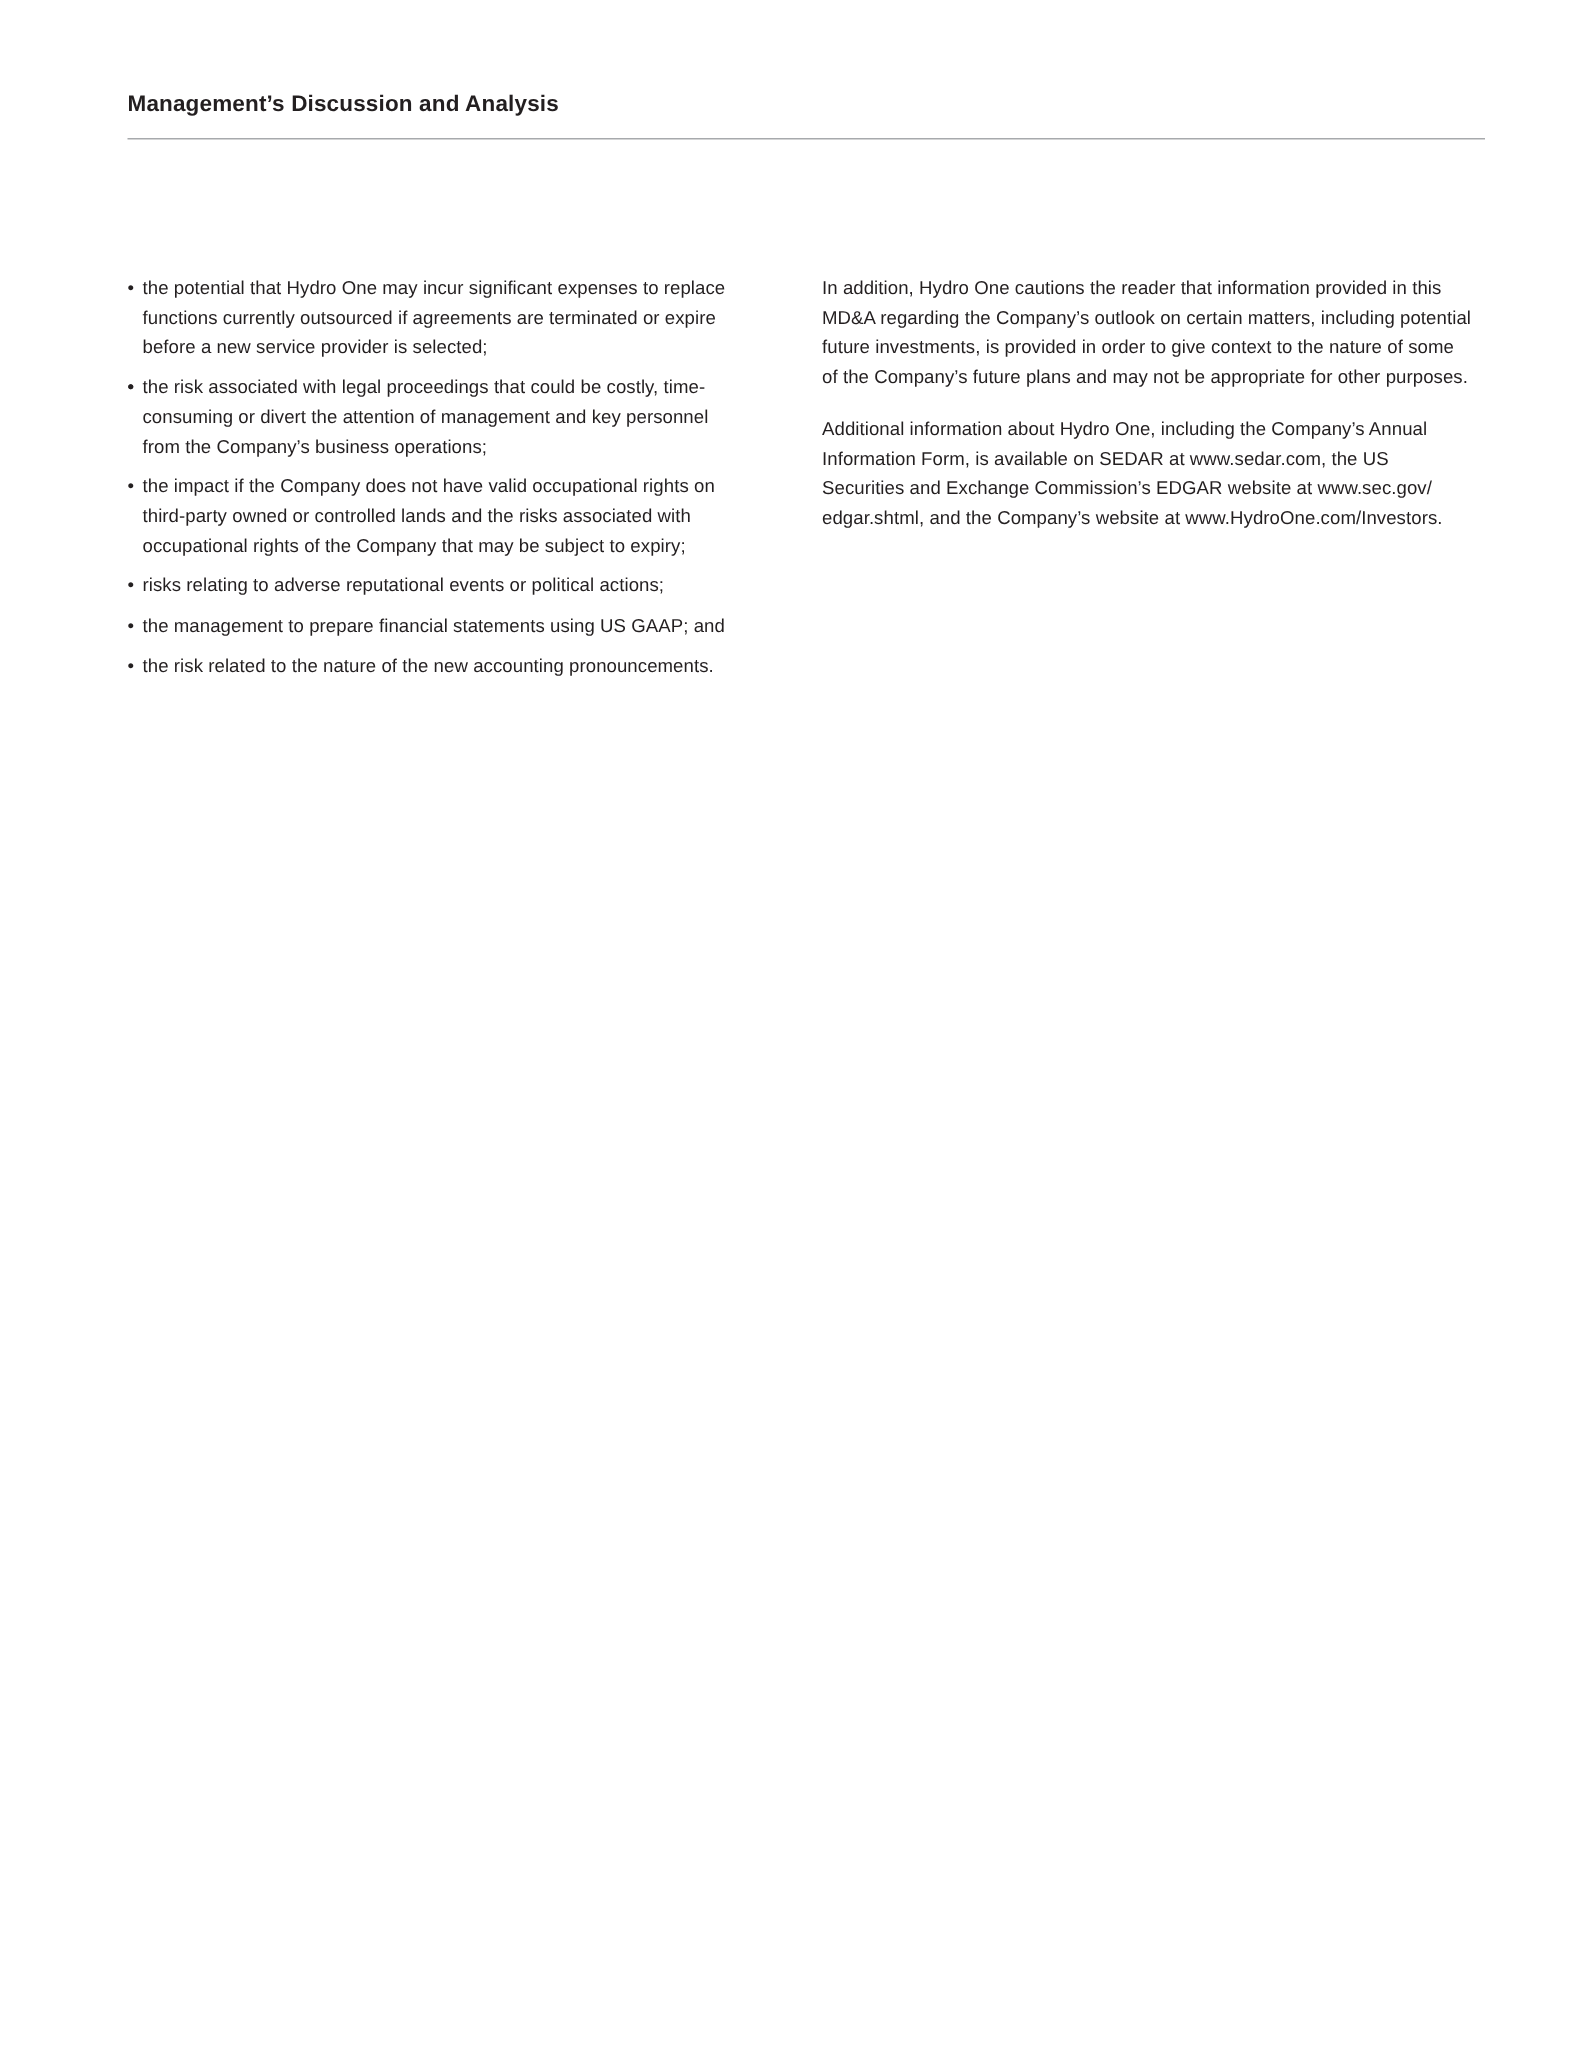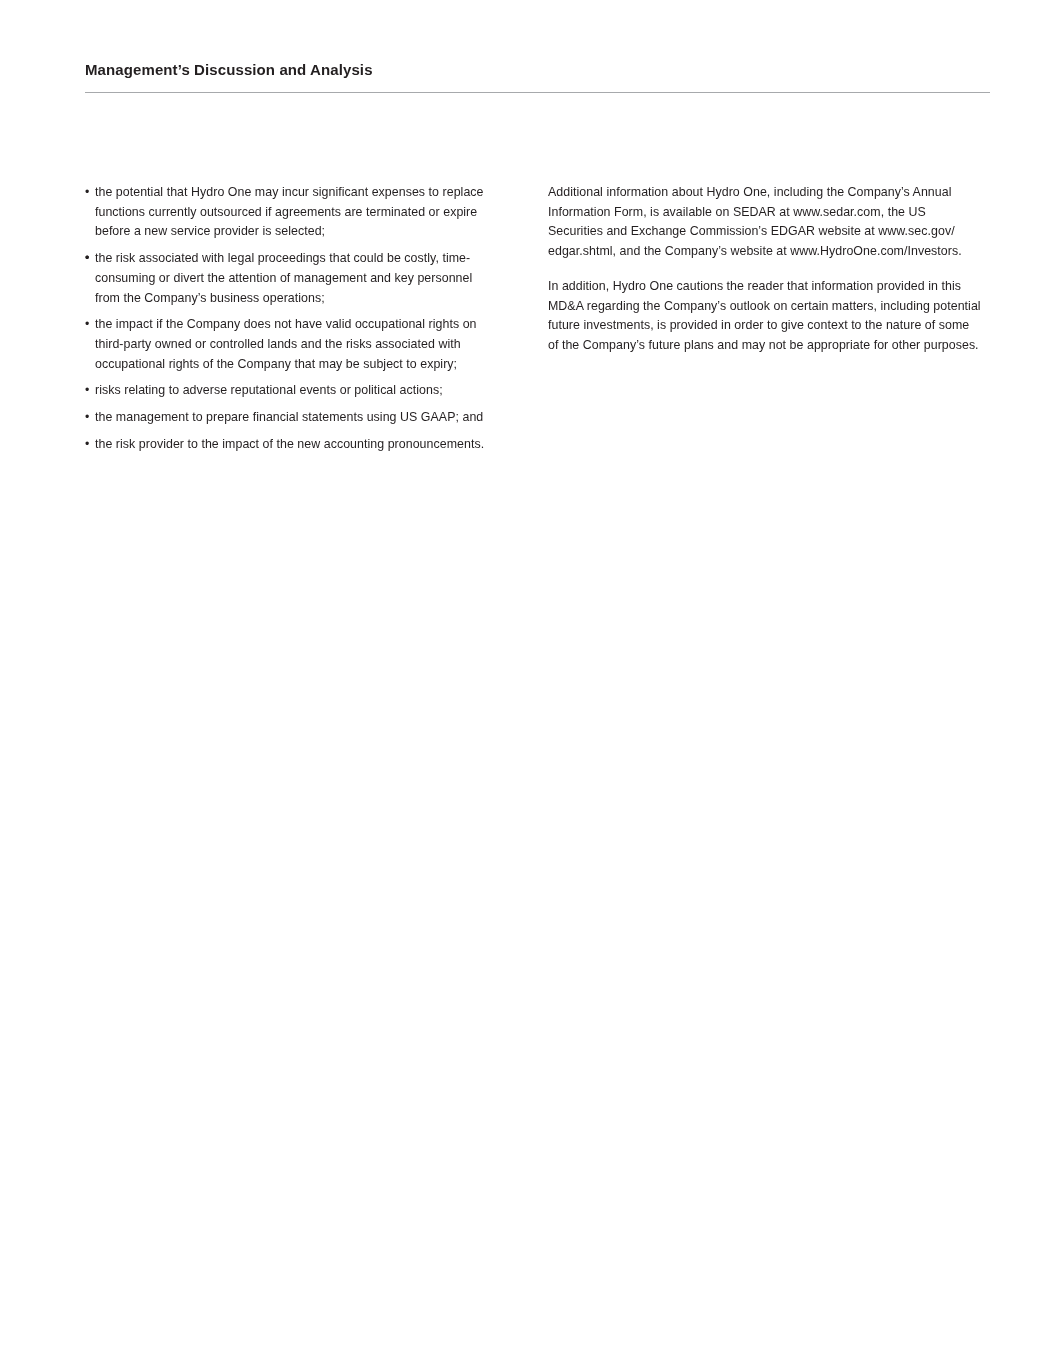--- a/index.html
+++ b/index.html
@@ -139,34 +139,34 @@
         <li class="bullet-item">
           <span class="bullet-marker">•</span>
           <span class="bullet-text">risks relating to adverse reputational events or political actions;</span>
         </li>
         <li class="bullet-item">
           <span class="bullet-marker">•</span>
           <span class="bullet-text">the management to prepare financial statements using US GAAP; and</span>
         </li>
         <li class="bullet-item">
           <span class="bullet-marker">•</span>
-          <span class="bullet-text">the risk provider to the impact of the new accounting pronouncements.</span>
+          <span class="bullet-text">the risk related to the nature of the new accounting pronouncements.</span>
         </li>
       </ul>
     </div>
 
     <div class="col-right body-text">
+      <p class="para">In addition, Hydro One cautions the reader that information provided in this
+MD&amp;A regarding the Company’s outlook on certain matters, including potential
+future investments, is provided in order to give context to the nature of some
+of the Company’s future plans and may not be appropriate for other purposes.</p>
       <p class="para">Additional information about Hydro One, including the Company’s Annual
 Information Form, is available on SEDAR at www.sedar.com, the US
 Securities and Exchange Commission’s EDGAR website at www.sec.gov/
 edgar.shtml, and the Company’s website at www.HydroOne.com/Investors.</p>
-      <p class="para">In addition, Hydro One cautions the reader that information provided in this
-MD&amp;A regarding the Company’s outlook on certain matters, including potential
-future investments, is provided in order to give context to the nature of some
-of the Company’s future plans and may not be appropriate for other purposes.</p>
     </div>
 
   </div>
 
   <div class="doc-footer">
     <span class="footer-company">Hydro One Limited</span><span class="footer-separator">|</span><span class="footer-report">Annual Report 2025</span><span class="footer-page-number">85</span>
   </div>
 
 </div>
 

